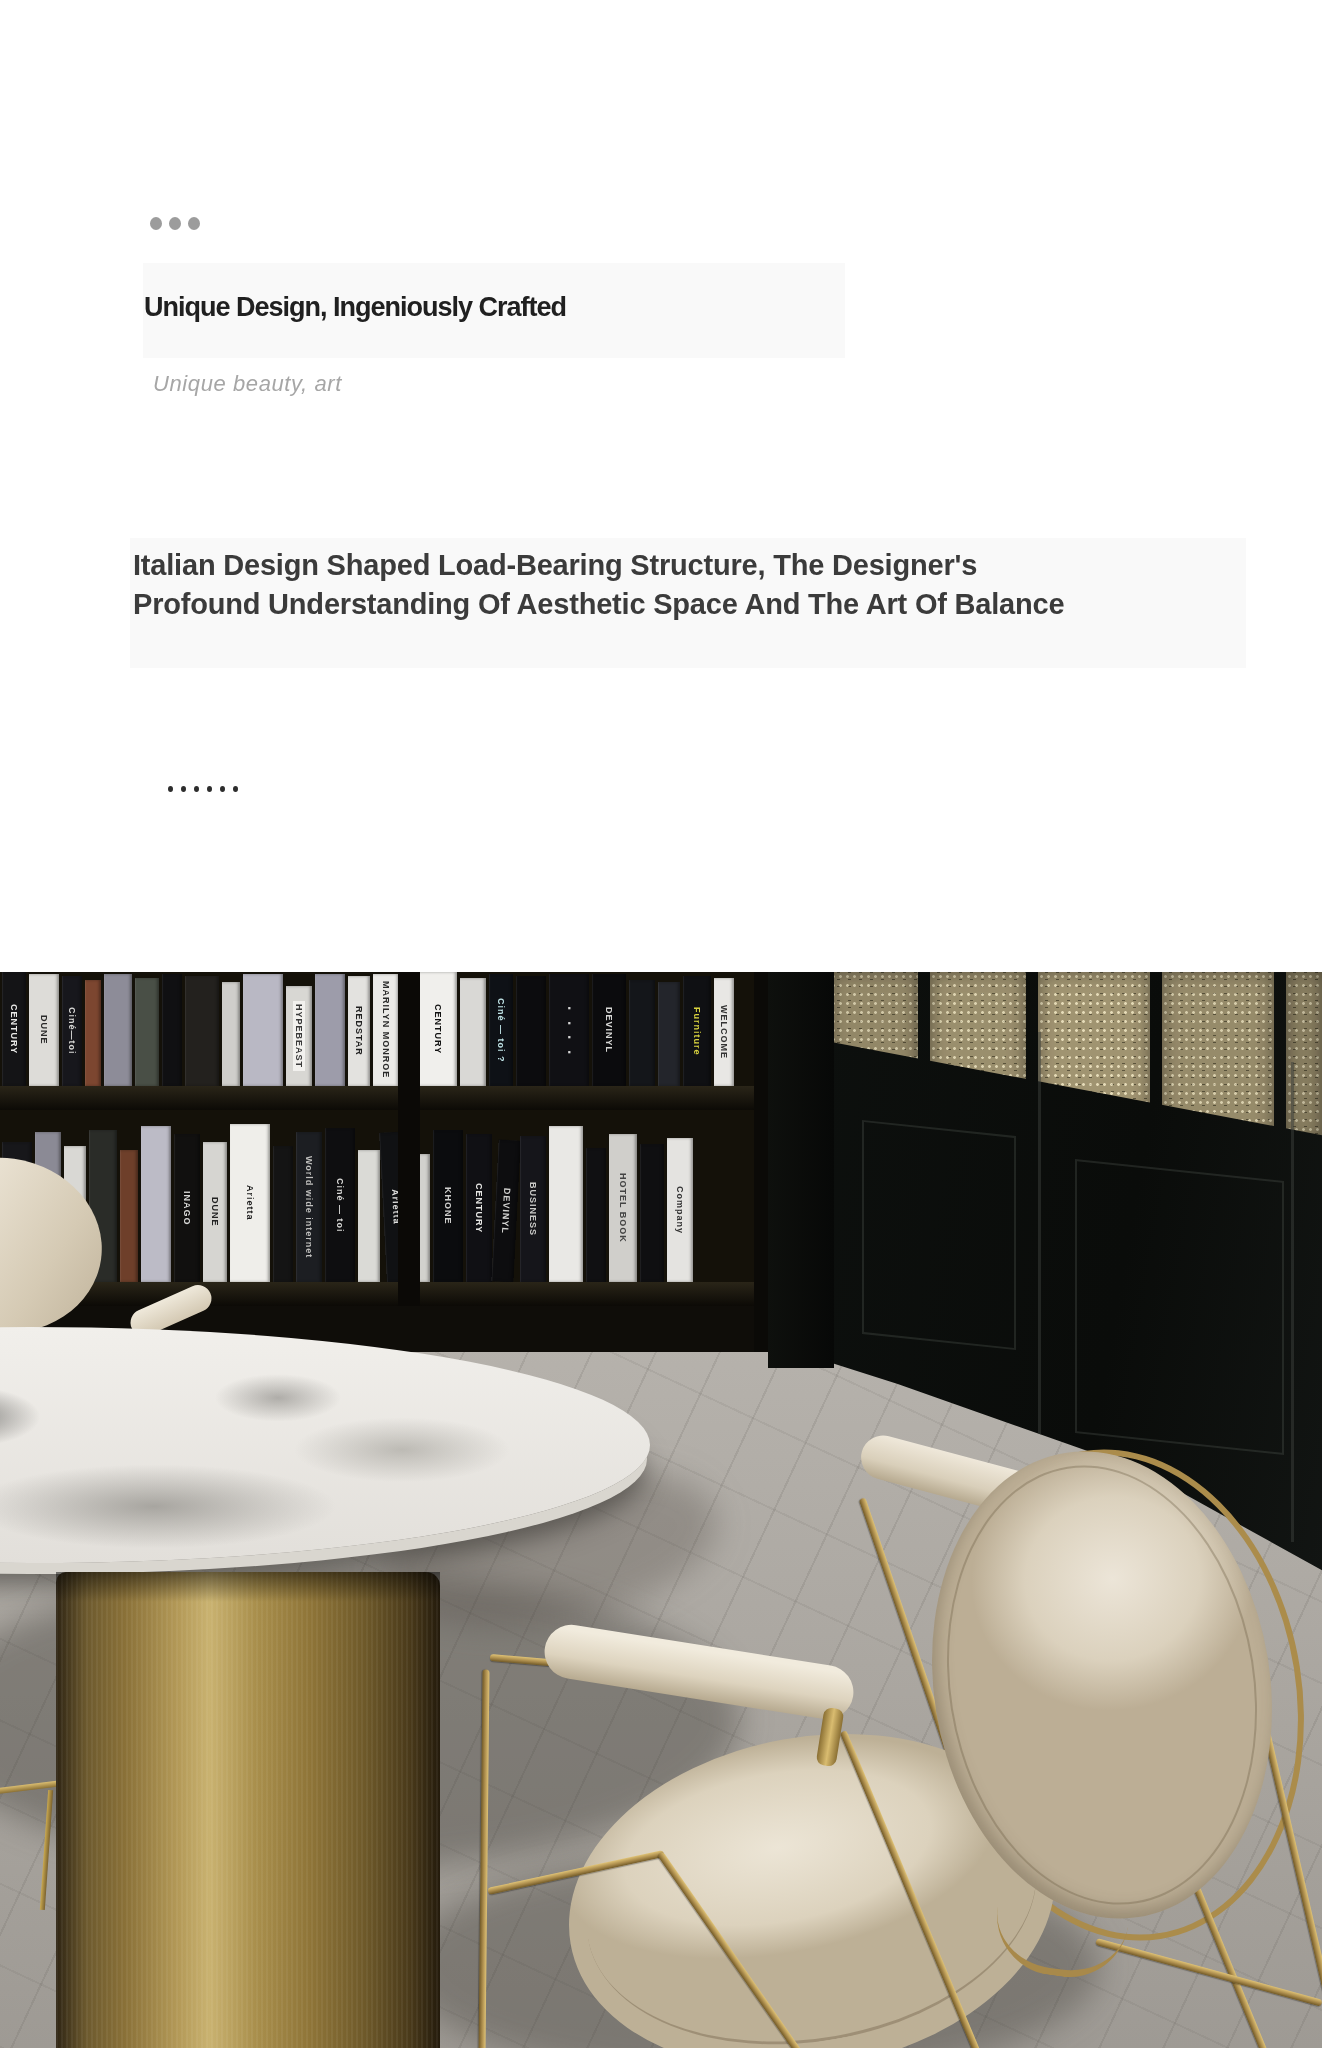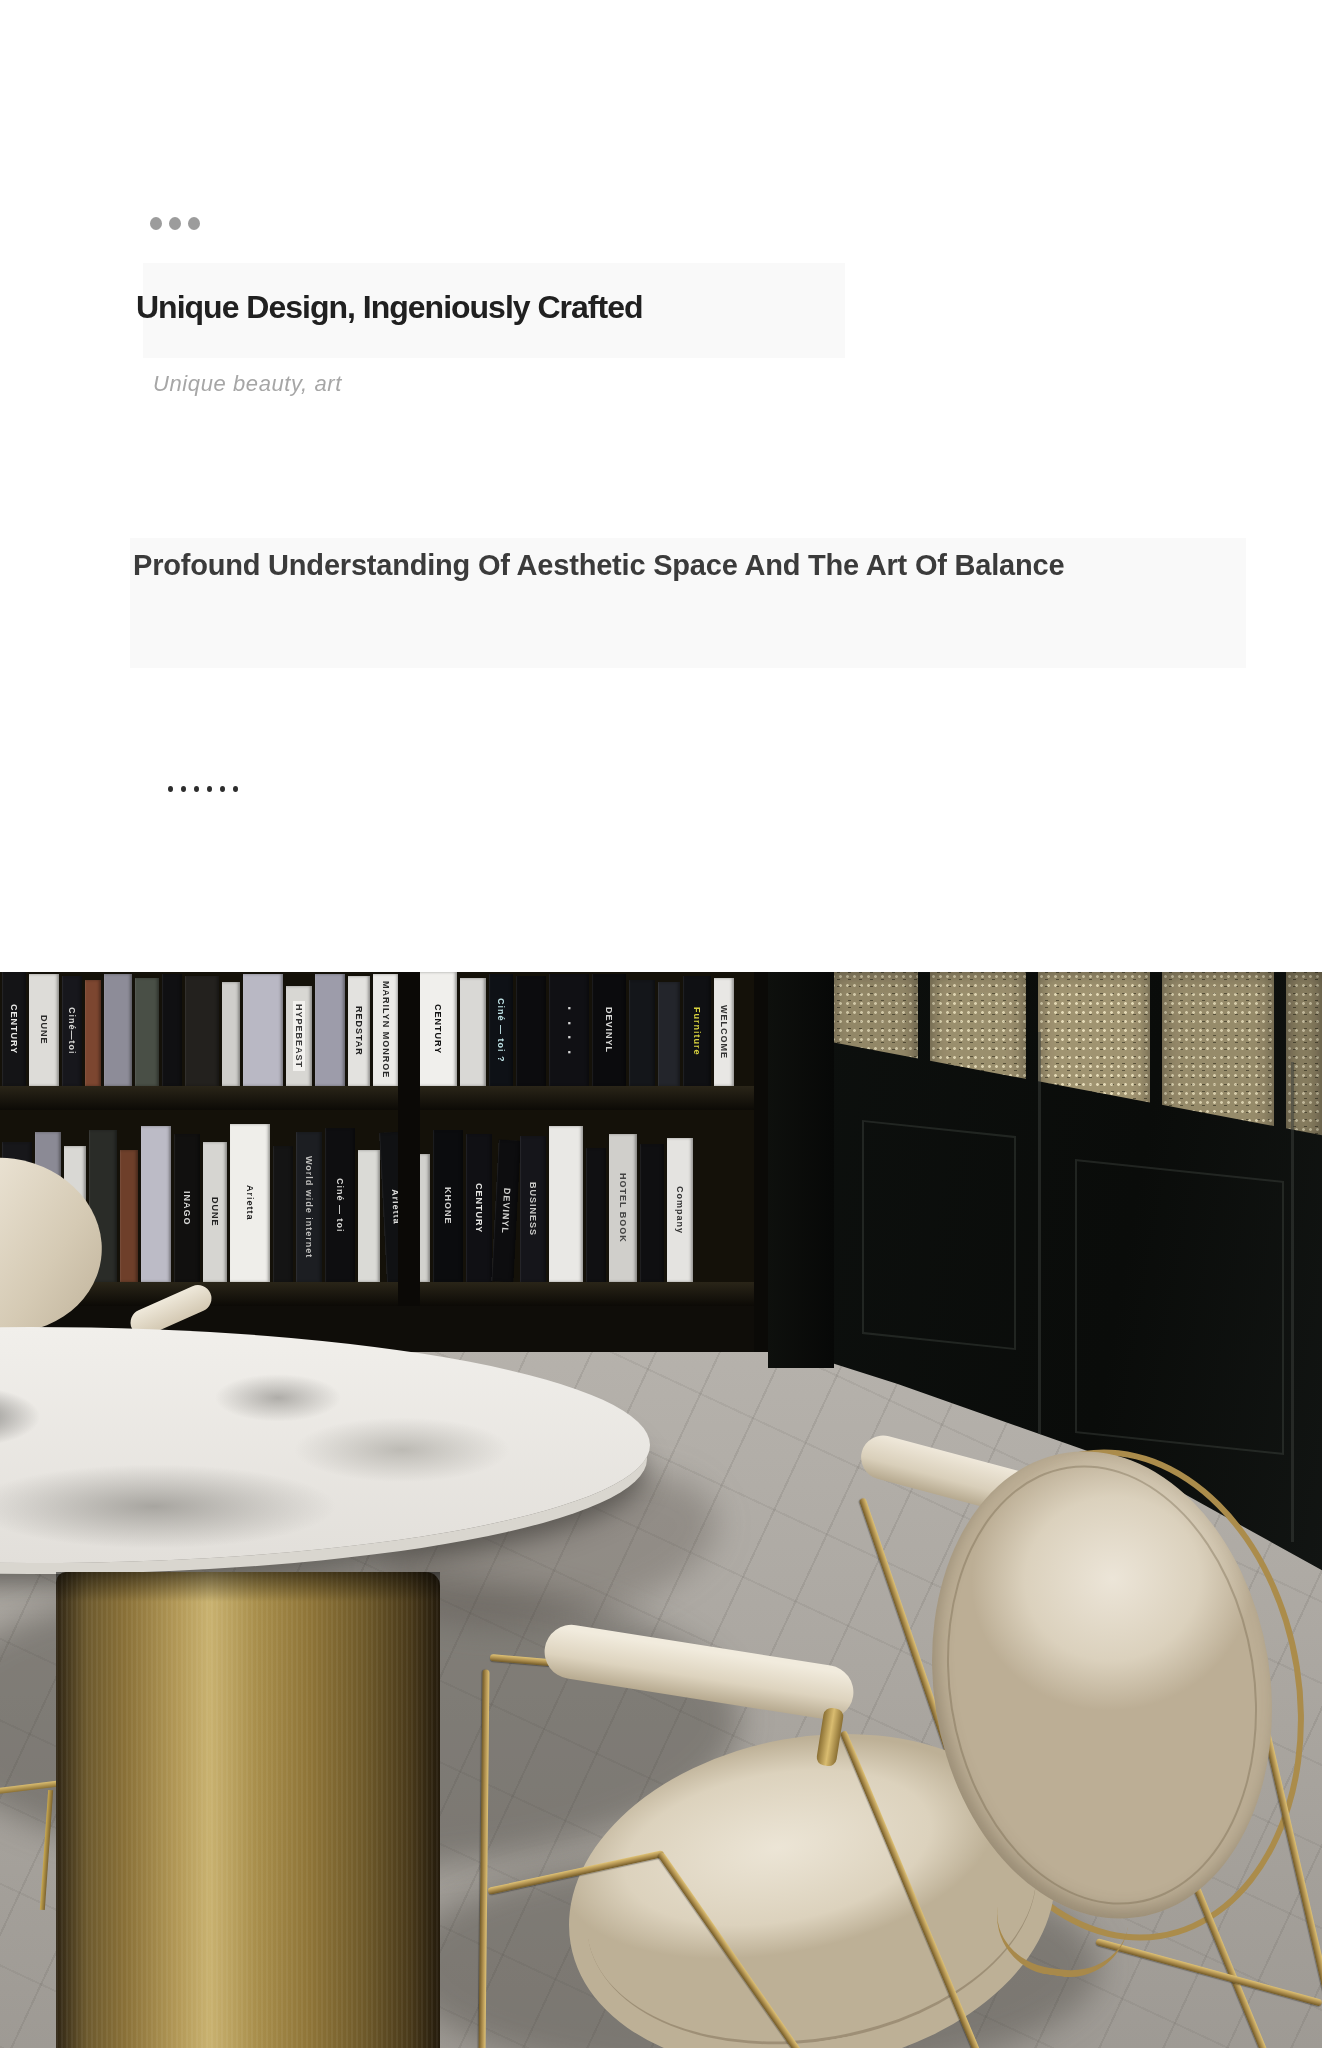--- a/index.html
+++ b/index.html
@@ -6,21 +6,21 @@
   body{width:1322px;height:2048px;position:relative;overflow:hidden;
        font-family:"Liberation Sans", sans-serif;}
   .abs{position:absolute;}
 
   
   .dots-top{left:150px;top:217px;display:flex;gap:7px;}
   .dots-top .dot{width:12px;height:13px;border-radius:50%;background:#9c9c9c;}
   .band{background:#f9f9f9;}
   .band-heading{left:143px;top:263px;width:702px;height:95px;}
   .band-body{left:130px;top:538px;width:1116px;height:130px;}
-  .page-heading{left:136px;top:284px;font-size:32px;line-height:46px;font-weight:800;
+  .page-heading{left:144px;top:284px;font-size:27px;line-height:46px;font-weight:800;
     color:#202020;letter-spacing:-1px;white-space:nowrap;}
   .page-subtitle{left:153px;top:371px;font-size:22px;font-style:italic;color:#a6a6a6;
     letter-spacing:.6px;white-space:nowrap;}
   .body-text{left:133px;top:546px;font-size:29px;line-height:38.5px;font-weight:700;
     color:#3b3b3b;letter-spacing:-.2px;white-space:nowrap;}
   .dots-bottom{left:168px;top:786px;display:flex;gap:8px;}
   .dots-bottom .dot{width:5px;height:6px;border-radius:50%;background:#2d2d2d;}
 
   
   .photo{left:0;top:972px;width:1322px;height:1076px;overflow:hidden;background:#b3afa9;}
@@ -144,20 +144,21 @@
   <span class="dot"></span>
   <span class="dot"></span>
 </div>
 
 <div class="abs band band-heading"></div>
 <h1 class="abs page-heading" style="margin:0;">Unique Design, Ingeniously Crafted</h1>
 <div class="abs page-subtitle">Unique beauty, art</div>
 
 <div class="abs band band-body"></div>
 <div class="abs body-text">
+  <div>Italian Design Shaped Load-Bearing Structure, The Designer's</div>
   <div>Profound Understanding Of Aesthetic Space And The Art Of Balance</div>
 </div>
 
 <div class="abs dots-bottom">
   <span class="dot"></span>
   <span class="dot"></span>
   <span class="dot"></span>
   <span class="dot"></span>
   <span class="dot"></span>
   <span class="dot"></span>

